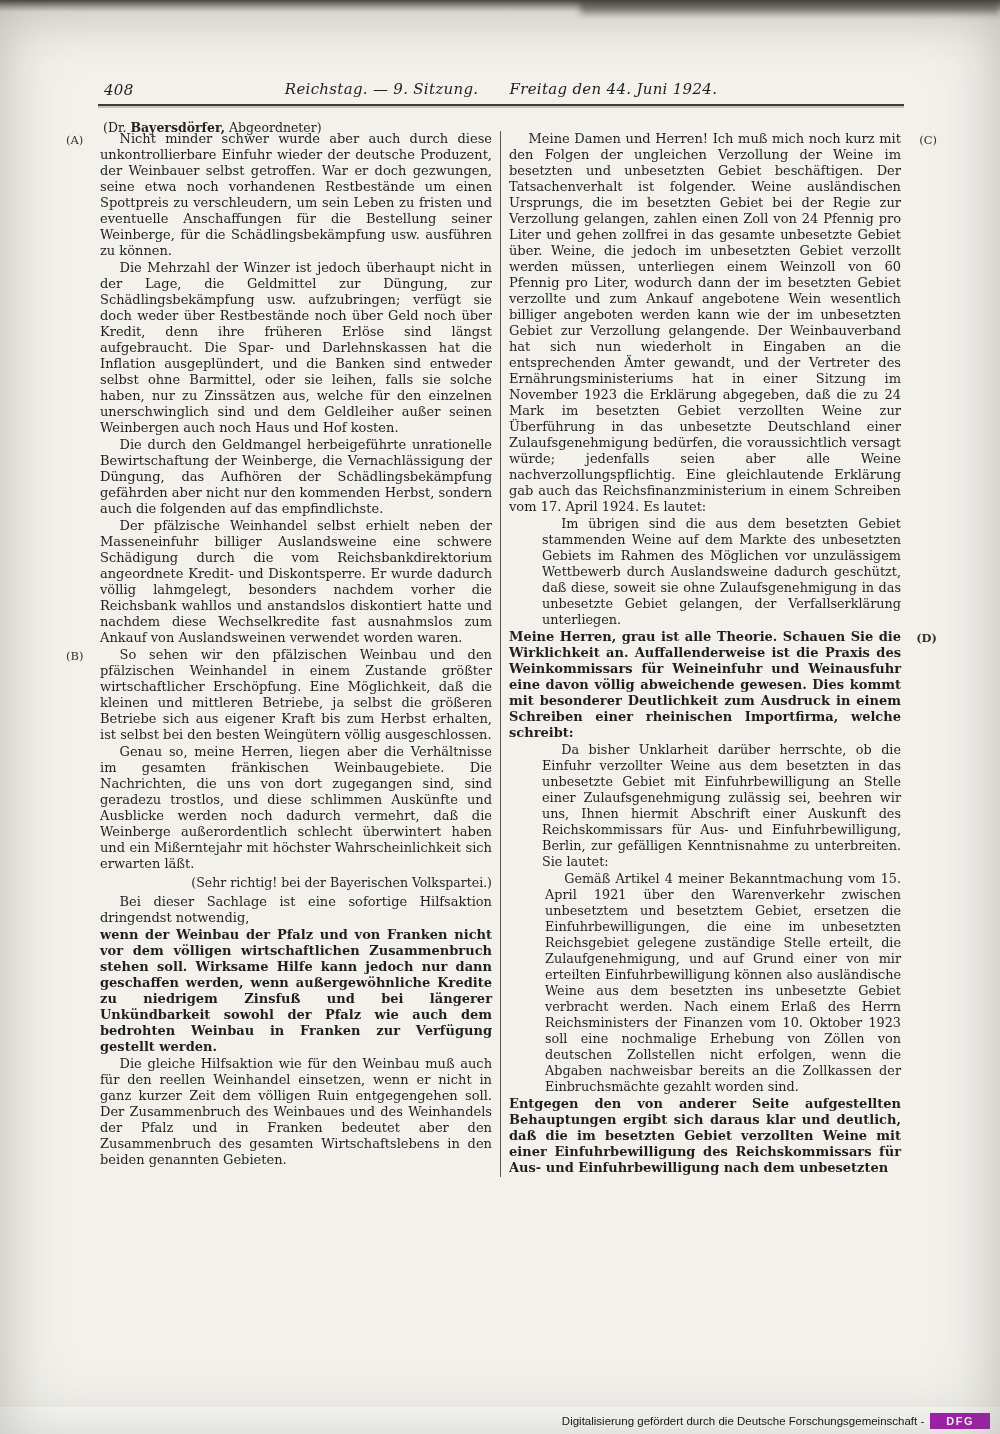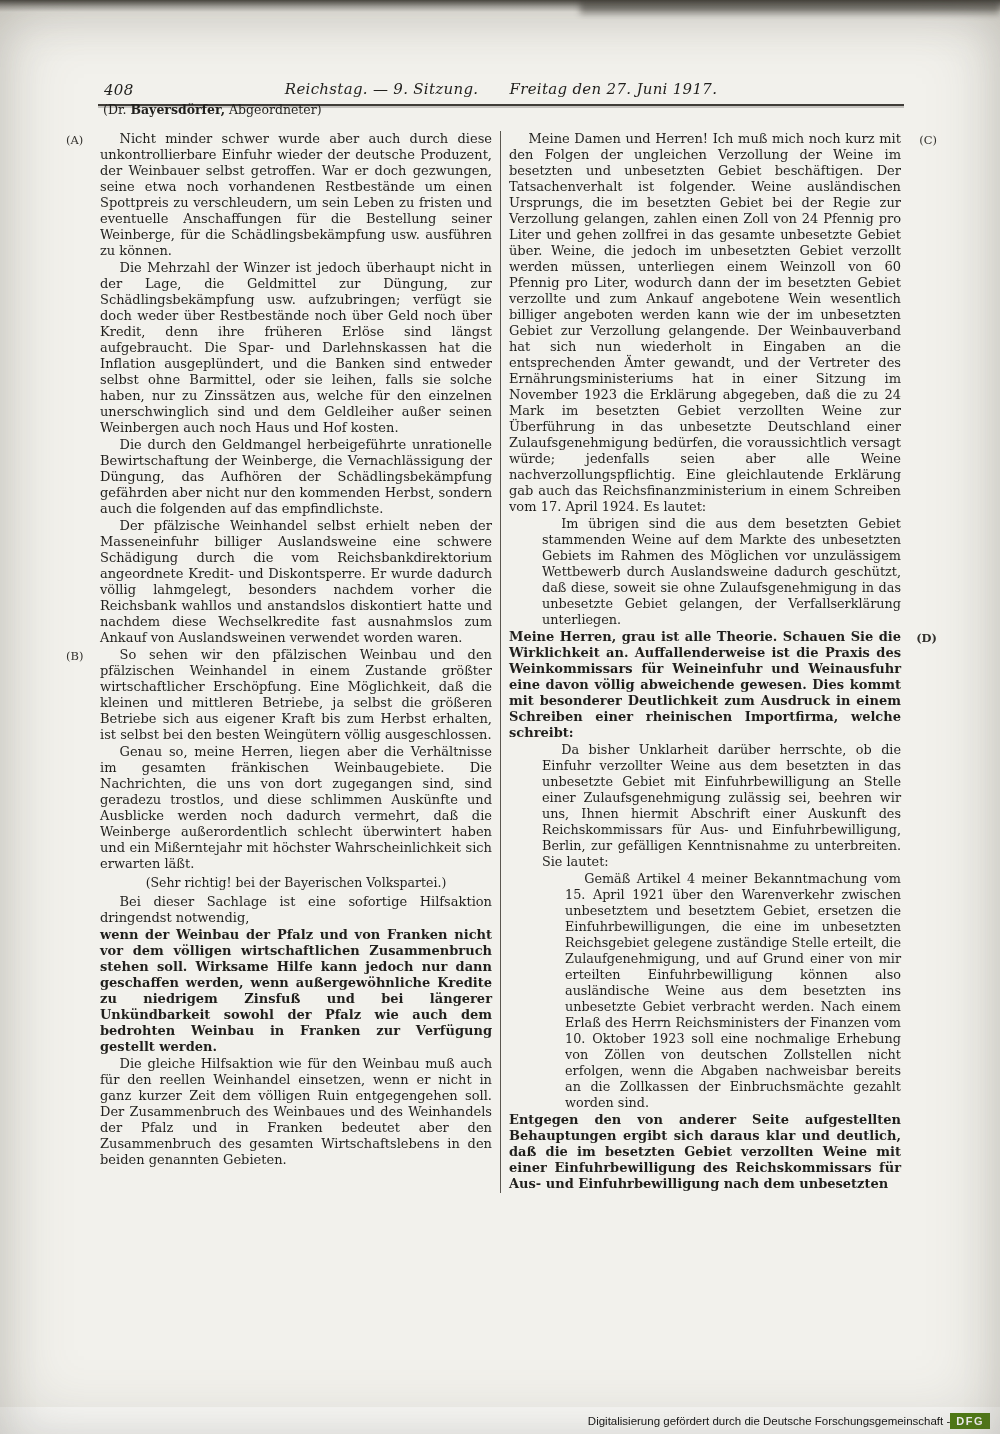--- a/index.html
+++ b/index.html
@@ -29,71 +29,71 @@
     text-align:center;font-size:15px;letter-spacing:0.3px;font-style:italic;
   }
   .page-number{position:absolute;left:4px;top:1px;font-size:15px;}
   .header-date{margin-left:26px;}
   .header-rule{
     position:absolute;top:104px;left:98px;width:806px;height:0;
     border-top:2px solid #403d38;
     box-shadow:0 2px 0 rgba(64,61,56,0.25);
   }
   .speaker{
-    position:absolute;top:102px;left:103px;font-size:12.5px;
+    position:absolute;top:120px;left:103px;font-size:12.5px;
   }
   .speaker .spk-name{font-weight:bold;}
   .columns{
     position:absolute;top:131px;left:100px;width:802px;
     display:flex;align-items:flex-start;
   }
   .col{
     width:392px;font-size:13px;line-height:16px;
     text-align:justify;
   }
   .col-divider{
     width:1px;align-self:stretch;background:#5a564f;margin:0 8px;
   }
   .para{margin:0 0 1px 0;position:relative;text-indent:1.5em;}
   .para.noindent{text-indent:0;font-weight:bold;}
   .para.interjection{
-    text-indent:0;text-align:center;font-size:12.5px;margin:3px 0;
+    text-indent:0;text-align:right;font-size:12.5px;margin:3px 0;
   }
   .para.quote{margin-left:33px;font-size:12.8px;}
-  .para.quote-deep{margin-left:56px;font-size:12.8px;}
+  .para.quote-deep{margin-left:36px;font-size:12.8px;}
   .margin-marker{
     position:absolute;top:1px;font-size:11.5px;color:#33312d;
     text-indent:0;white-space:nowrap;
   }
   .margin-marker.mleft{left:-34px;}
   .margin-marker.mright{right:-36px;}
   .footer-strip{
     position:absolute;left:0;right:0;bottom:0;height:27px;
     background:#fbfbf9;
     display:flex;justify-content:flex-end;align-items:center;
     padding-right:10px;box-sizing:border-box;
     font-family:"Liberation Sans", sans-serif;font-size:11.5px;color:#101010;
   }
   .dfg{
-    background:#4d7c0f;color:#fff;font-weight:bold;
-    padding:2px 6px;font-size:11px;letter-spacing:1.5px;
+    background:#a21caf;color:#fff;font-weight:bold;
+    padding:2px 16px;margin-left:6px;font-size:11px;letter-spacing:1.5px;
     font-family:"Liberation Sans", sans-serif;
   }
 </style>
 </head>
 <body>
 
 <div class="page">
 
   <div class="scan-top"></div>
 
   <div class="header">
     <span class="page-number">408</span>
     <span class="header-title">Reichstag. — 9. Sitzung.</span>
-    <span class="header-date">Freitag den 27. Juni 1917.</span>
+    <span class="header-date">Freitag den 44. Juni 1924.</span>
   </div>
 
   <div class="header-rule"></div>
 
   <div class="speaker">
     <span>(Dr. </span><span class="spk-name">Bayersdörfer,</span><span> Abgeordneter)</span>
   </div>
 
   <div class="columns">
     <div class="col" id="left-col">

